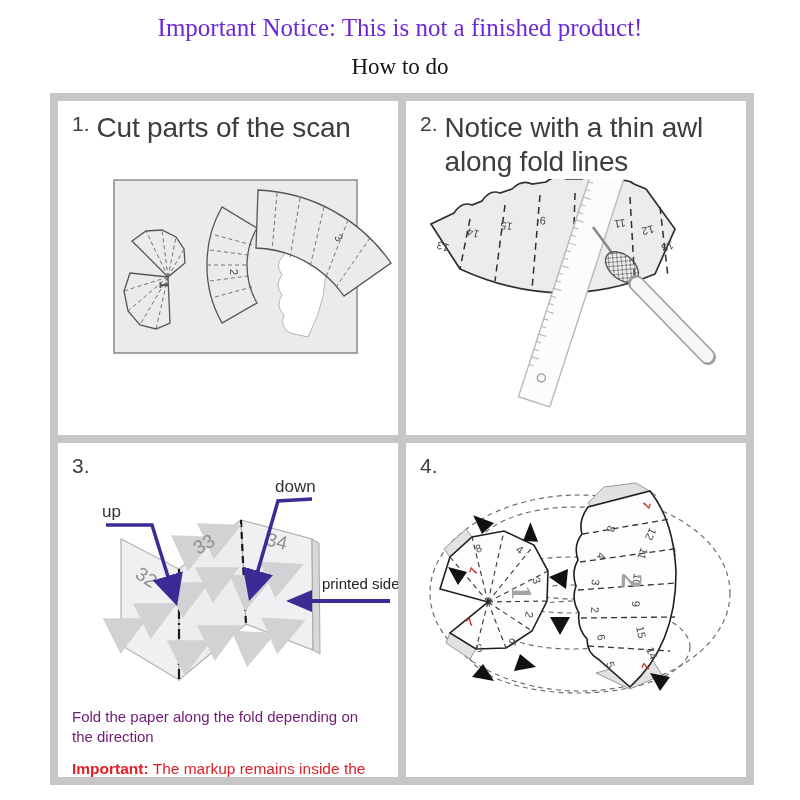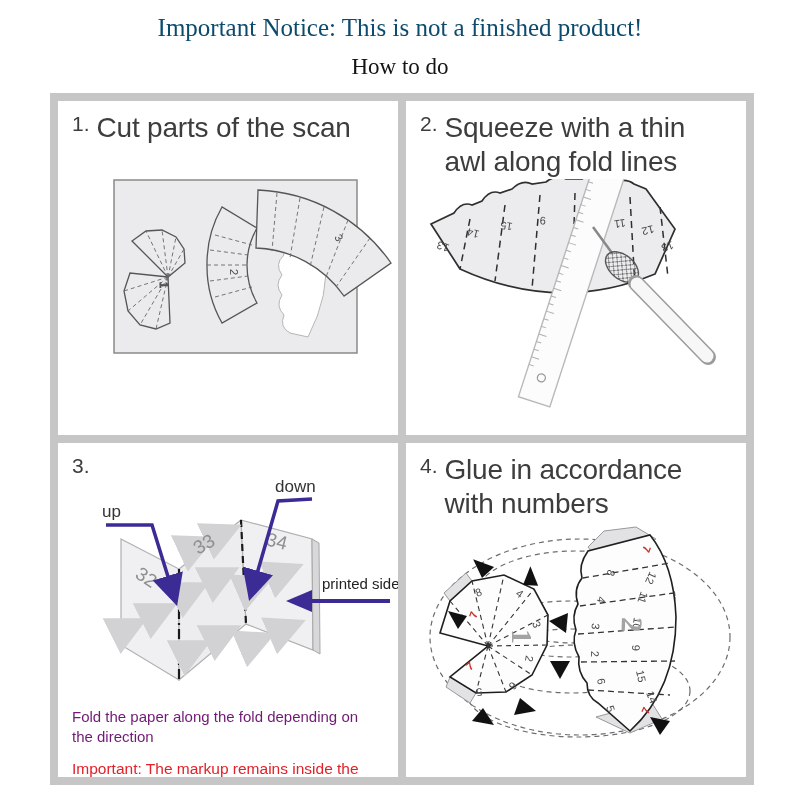--- a/index.html
+++ b/index.html
@@ -1,34 +1,34 @@
 <!DOCTYPE html>
 <html><head>
 <meta charset="utf-8">
 <style>
   html,body{margin:0;padding:0;background:#fff;}
   .page{position:relative;width:800px;height:800px;background:#fff;overflow:hidden;
         font-family:"Liberation Sans",sans-serif;}
   .notice{position:absolute;top:14px;left:0;width:100%;text-align:center;
-          font-family:"Liberation Serif",serif;font-size:25px;color:#0c4a6e;}
+          font-family:"Liberation Serif",serif;font-size:25px;color:#6d28d9;}
   .subtitle{position:absolute;top:54px;left:0;width:100%;text-align:center;
           font-family:"Liberation Serif",serif;font-size:23px;color:#141414;}
   .grid{position:absolute;left:50px;top:93px;width:704px;height:692px;
         background:#c6c6c6;display:grid;grid-template-columns:1fr 1fr;
         grid-template-rows:1fr 1fr;gap:8px;padding:8px;box-sizing:border-box;}
   .cell{background:#fff;overflow:hidden;padding:10px 10px 0 14px;box-sizing:border-box;position:relative;}
   .titlerow{display:flex;align-items:flex-start;gap:7px;color:#3d3d3d;}
   .num{font-size:21px;line-height:1.1;margin-top:1px;}
   .ttl{font-size:28px;line-height:1.22;letter-spacing:-0.2px;}
   .ttl.w280{max-width:278px;}
   .ttl.w250{max-width:248px;}
   .illus{display:block;}
   .caption{font-size:15px;color:#701a75;max-width:300px;line-height:1.3;margin-top:2px;}
   .important{font-size:15.5px;color:#e32028;margin-top:14px;}
-  .important b{font-weight:normal;}
+  .important b{font-weight:bold;}
   svg text{font-family:"Liberation Sans",sans-serif;}
   .pnum{fill:#4a4a4a;font-size:11px;}
   .pnum-big{fill:#a3a3a3;font-size:30px;font-weight:bold;font-family:"Liberation Serif",serif;}
   .rednum{fill:#c2342c;font-size:11px;font-weight:bold;}
   .graynum{fill:#8f8f8f;font-size:19px;}
   .lbl{fill:#333;font-size:17px;}
   .lbl-sm{fill:#222;font-size:15px;}
 </style>
 </head>
 <body>
@@ -75,21 +75,21 @@
             <path d="M205,48 L200,106 M228,53 L218,113 M252,62 L238,122 M276,75 L254,132 M298,93 L264,142"></path>
           </g>
           <text x="262" y="92" class="pnum" transform="rotate(60 262 92)">3</text>
         </g>
       </svg>
     </div>
 
     <div class="cell">
       <div class="titlerow">
         <span class="num">2.</span>
-        <span class="ttl w280">Squeeze with a thin awl along fold lines</span>
+        <span class="ttl w280">Notice with a thin awl along fold lines</span>
       </div>
       <svg class="illus" width="335" height="238" viewBox="0 0 335 238">
         <defs>
           <pattern id="xh" width="6" height="6" patternUnits="userSpaceOnUse">
             <path d="M0,6 L6,0 M0,0 L6,6" stroke="#777" stroke-width="1"></path>
           </pattern>
         </defs>
 
         <g>
           <path d="M11,45 L34,34 q8,-12 18,-8 l10,-4 q8,-12 18,-8 l12,-4 q10,-10 20,-5 l14,-2 q10,-8 20,-3 l16,0 q10,-6 20,0 l14,3 q10,-4 18,2 l12,5 L255,50 L235,95 Q138,135 40,90 Z" fill="#ececee" stroke="#2f2f2f" stroke-width="1.7"></path>
@@ -171,21 +171,20 @@
       <div class="caption">Fold the paper along the fold depending on the direction</div>
       <div class="important">
         <b>Important:</b>
         <span>The markup remains inside the model</span>
       </div>
     </div>
 
     <div class="cell">
       <div class="titlerow">
         <span class="num">4.</span>
-        <span class="ttl w250">Glue in accordance with numbers</span>
       </div>
       <svg class="illus" width="335" height="242" viewBox="0 0 335 242">
 
         <g fill="none" stroke="#6d6d6d" stroke-width="1.2" stroke-dasharray="5 4">
           <ellipse cx="160" cy="116" rx="150" ry="98"></ellipse>
           <ellipse cx="155" cy="76" rx="100" ry="46"></ellipse>
           <ellipse cx="150" cy="108" rx="82" ry="28"></ellipse>
           <ellipse cx="152" cy="140" rx="85" ry="32"></ellipse>
           <ellipse cx="158" cy="170" rx="112" ry="46"></ellipse>
         </g>

